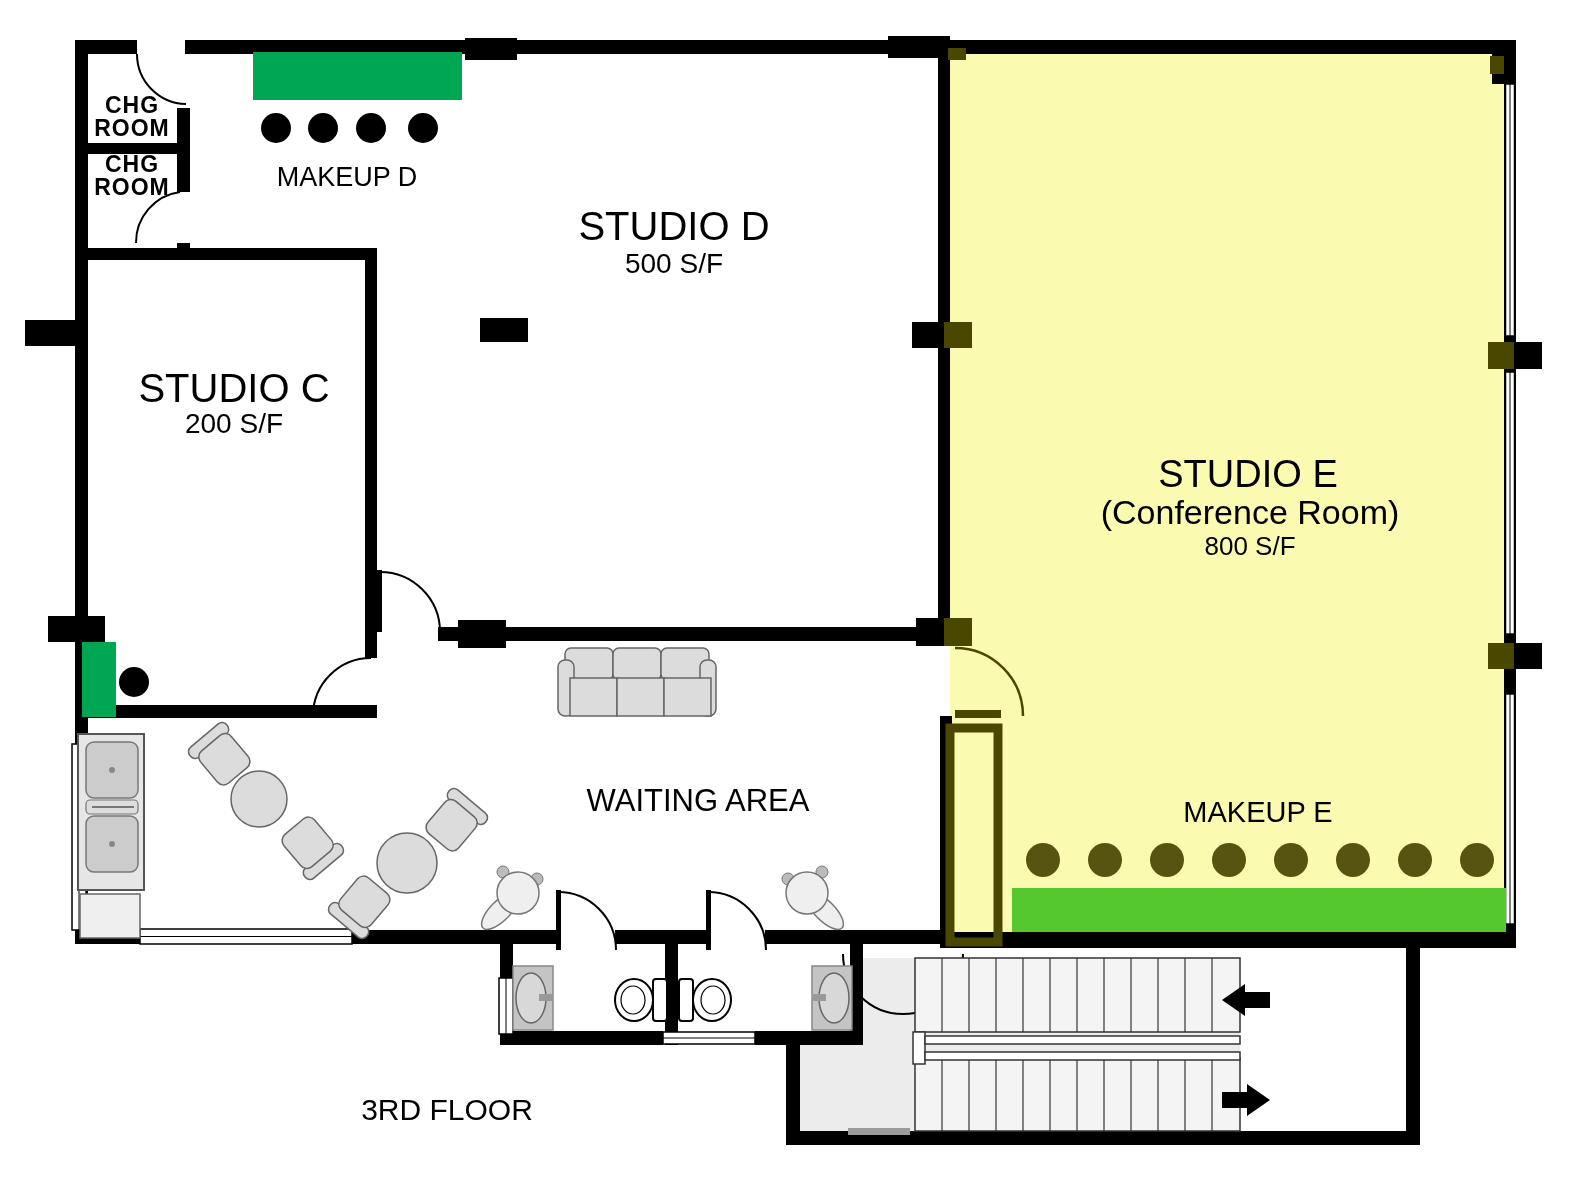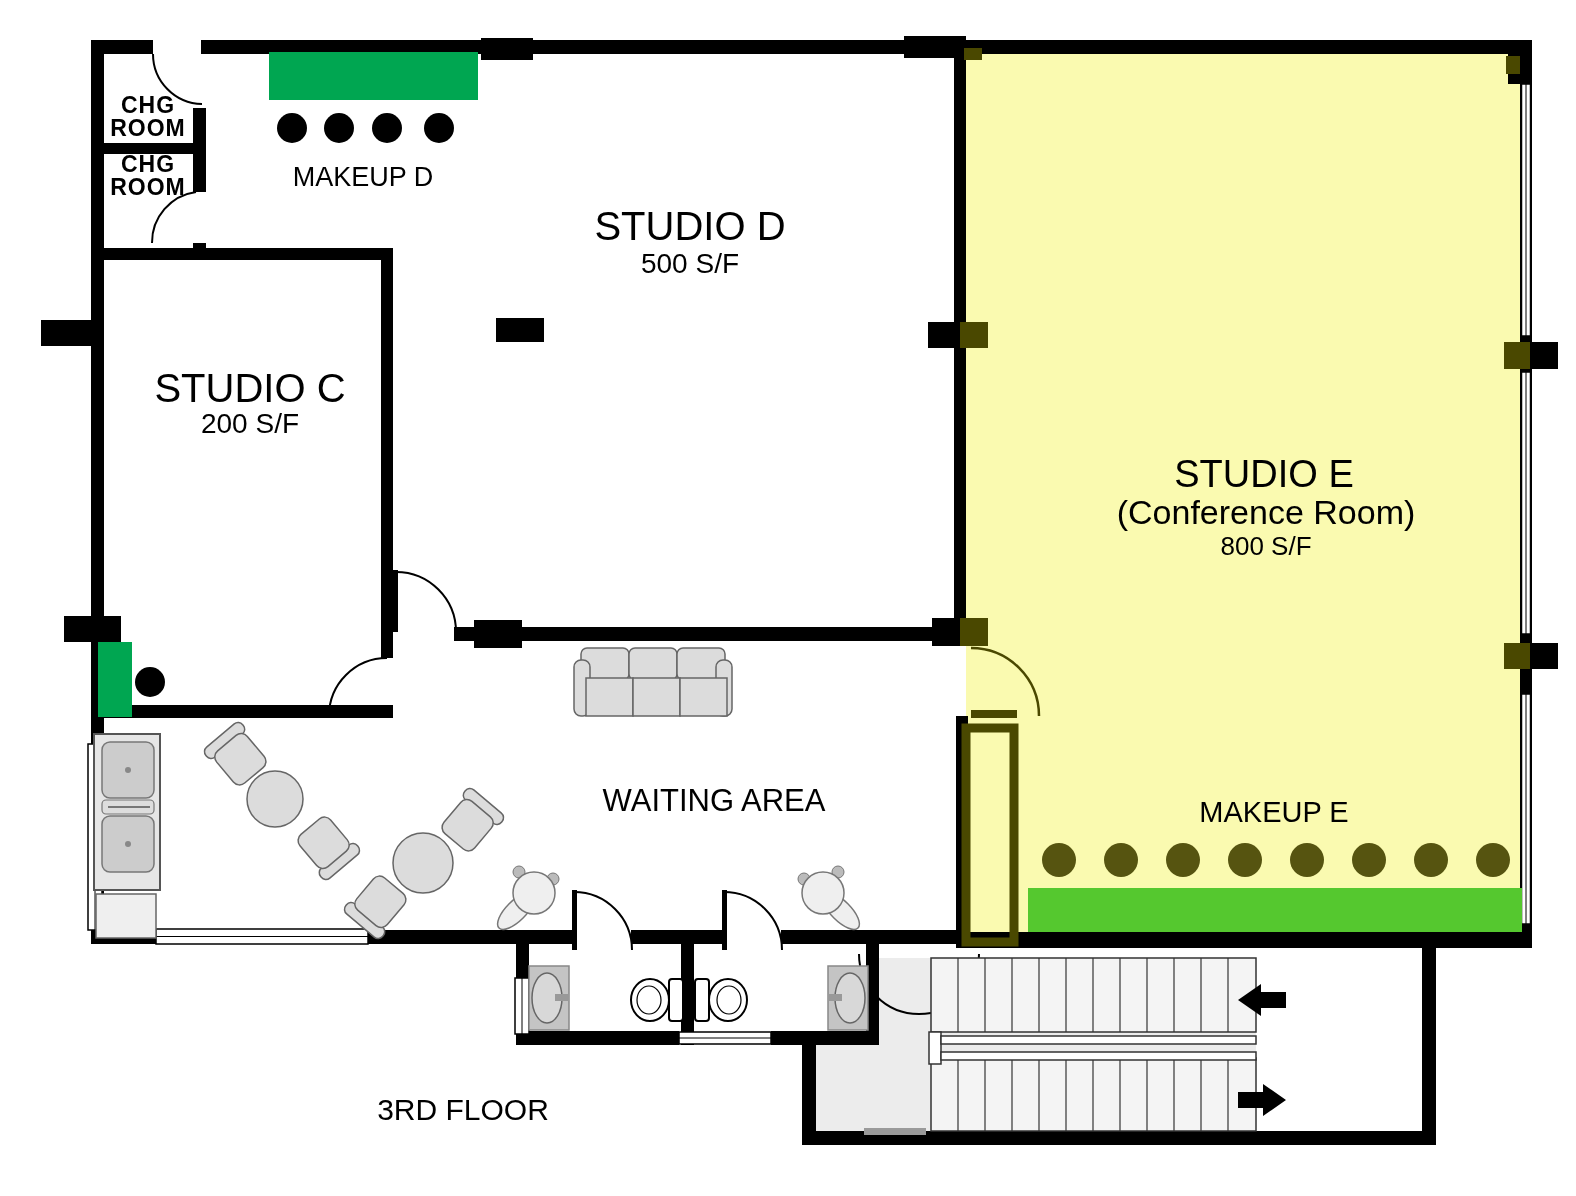--- a/index.html
+++ b/index.html
@@ -1,16 +1,16 @@
 <!DOCTYPE html>
 <html><head>
 <meta charset="utf-8">
 <style>
   html,body{margin:0;padding:0;background:#fff;}
-  .plan-wrap{width:1452px;height:1196px;position:relative;background:#0369a1;margin-left:16px;}
+  .plan-wrap{width:1452px;height:1196px;position:relative;background:#0369a1;}
   svg{display:block;}
   text{font-family:"Liberation Sans", sans-serif;fill:#000;}
   .room-title{font-size:40px;}
   .room-area{font-size:28px;}
   .room-title-e{font-size:38px;}
   .room-sub-e{font-size:34px;}
   .room-area-e{font-size:26px;}
   .label-mid{font-size:31px;}
   .label-makeup{font-size:27px;}
   .label-makeup-e{font-size:29px;}

